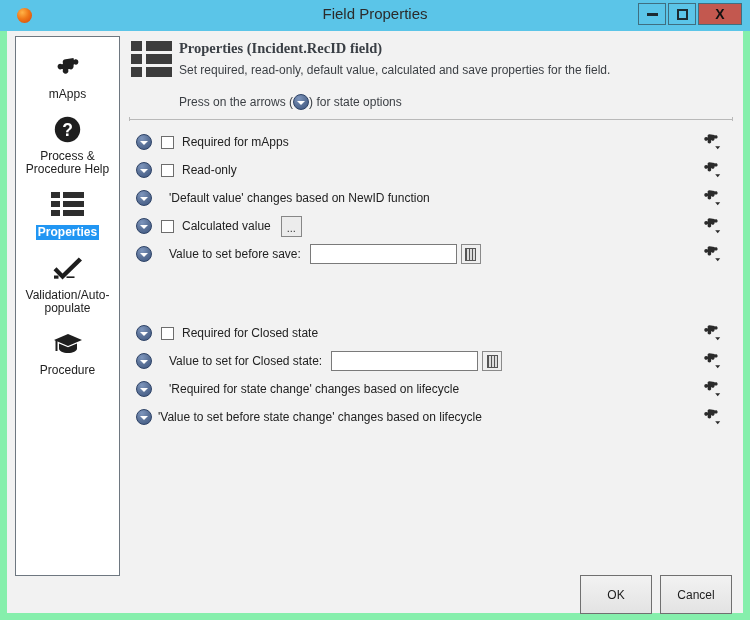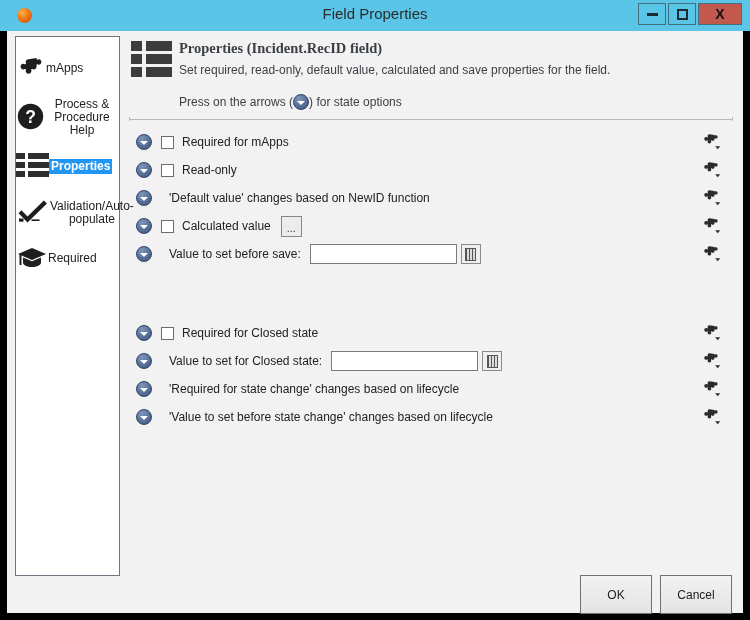--- a/index.html
+++ b/index.html
@@ -10,21 +10,21 @@
     width: 750px;
     height: 620px;
     overflow: hidden;
     font-family: "Liberation Sans", sans-serif;
     background: #5bc5e8;
   }
   .window {
     position: relative;
     width: 750px;
     height: 620px;
-    background: #000000;
+    background: #86efac;
     box-sizing: border-box;
   }
   
   .titlebar {
     position: absolute;
     left: 0; top: 0;
     width: 750px;
     height: 31px;
     background: #5bc5e8;
   }
@@ -100,21 +100,21 @@
     width: 105px;
     height: 540px;
     background: #ffffff;
     border: 1px solid #6e7780;
     box-sizing: border-box;
     padding-top: 6px;
   }
   .side-item {
     width: 100%;
     display: flex;
-    flex-direction: row;
+    flex-direction: column;
     align-items: center;
     padding: 6px 0 4px 0;
     box-sizing: border-box;
     cursor: default;
   }
   .side-icon {
     height: 36px;
     display: flex;
     align-items: center;
     justify-content: center;
@@ -440,21 +440,21 @@
       </div>
 
       <div class="side-item">
         <span class="side-icon">
           <svg width="32" height="26" viewBox="0 0 32 26">
             <path fill="#1e1e1e" d="M16 4L2 10l14 6 14-6z"></path>
             <path fill="#1e1e1e" d="M7 13.5v5c0 2.5 4 4.5 9 4.5s9-2 9-4.5v-5l-9 3.8z"></path>
             <rect x="3.5" y="10" width="2" height="11" fill="#1e1e1e"></rect>
           </svg>
         </span>
-        <span class="side-label">Required</span>
+        <span class="side-label">Procedure</span>
       </div>
 
     </div>
 
     <div class="content">
 
       <div class="hdr">
         <div class="hdr-icon">
           <div class="hdr-row">
               <span class="hdr-sq"></span>
@@ -582,21 +582,21 @@
           <span class="puzzle">
             <svg width="18" height="18" viewBox="0 0 18 18">
               <path fill="#2b2b2b" d="M6.4 1.3c-1.1 0-1.8.8-1.8 1.7 0 .4.2.7.2 1 0 .4-.3.5-.7.4-.4-.1-.7-.3-1.1-.3-.9 0-1.7.8-1.7 1.8S2.1 7.7 3 7.7c.4 0 .7-.2 1.1-.3.4-.1.7 0 .7.4 0 .3-.2.6-.2 1 0 .9.7 1.7 1.8 1.7s1.8-.8 1.8-1.7c0-.4-.2-.7-.2-1 0-.4.3-.5.7-.4.4.1.7.3 1.1.3.9 0 1.7-.8 1.7-1.8 0-.4.2-.6.6-.5.3.1.6.2.9.2.9 0 1.6-.7 1.6-1.7s-.7-1.7-1.6-1.7c-.3 0-.6.1-.9.2-.4.1-.6-.1-.6-.5"></path>
               <path fill="#2b2b2b" d="M12.2 13.2h5l-2.5 3z"></path>
             </svg>
           </span>
         </div>
 
         <div class="row">
           <span class="arrow-btn"></span>
-          <span class="row-label" style="margin-left:17px;text-align:center;">'Value to set before state change' changes based on lifecycle</span>
+          <span class="row-label" style="margin-left:6px;text-align:center;">'Value to set before state change' changes based on lifecycle</span>
           <span class="puzzle">
             <svg width="18" height="18" viewBox="0 0 18 18">
               <path fill="#2b2b2b" d="M6.4 1.3c-1.1 0-1.8.8-1.8 1.7 0 .4.2.7.2 1 0 .4-.3.5-.7.4-.4-.1-.7-.3-1.1-.3-.9 0-1.7.8-1.7 1.8S2.1 7.7 3 7.7c.4 0 .7-.2 1.1-.3.4-.1.7 0 .7.4 0 .3-.2.6-.2 1 0 .9.7 1.7 1.8 1.7s1.8-.8 1.8-1.7c0-.4-.2-.7-.2-1 0-.4.3-.5.7-.4.4.1.7.3 1.1.3.9 0 1.7-.8 1.7-1.8 0-.4.2-.6.6-.5.3.1.6.2.9.2.9 0 1.6-.7 1.6-1.7s-.7-1.7-1.6-1.7c-.3 0-.6.1-.9.2-.4.1-.6-.1-.6-.5"></path>
               <path fill="#2b2b2b" d="M12.2 13.2h5l-2.5 3z"></path>
             </svg>
           </span>
         </div>
 
       </div>
 

